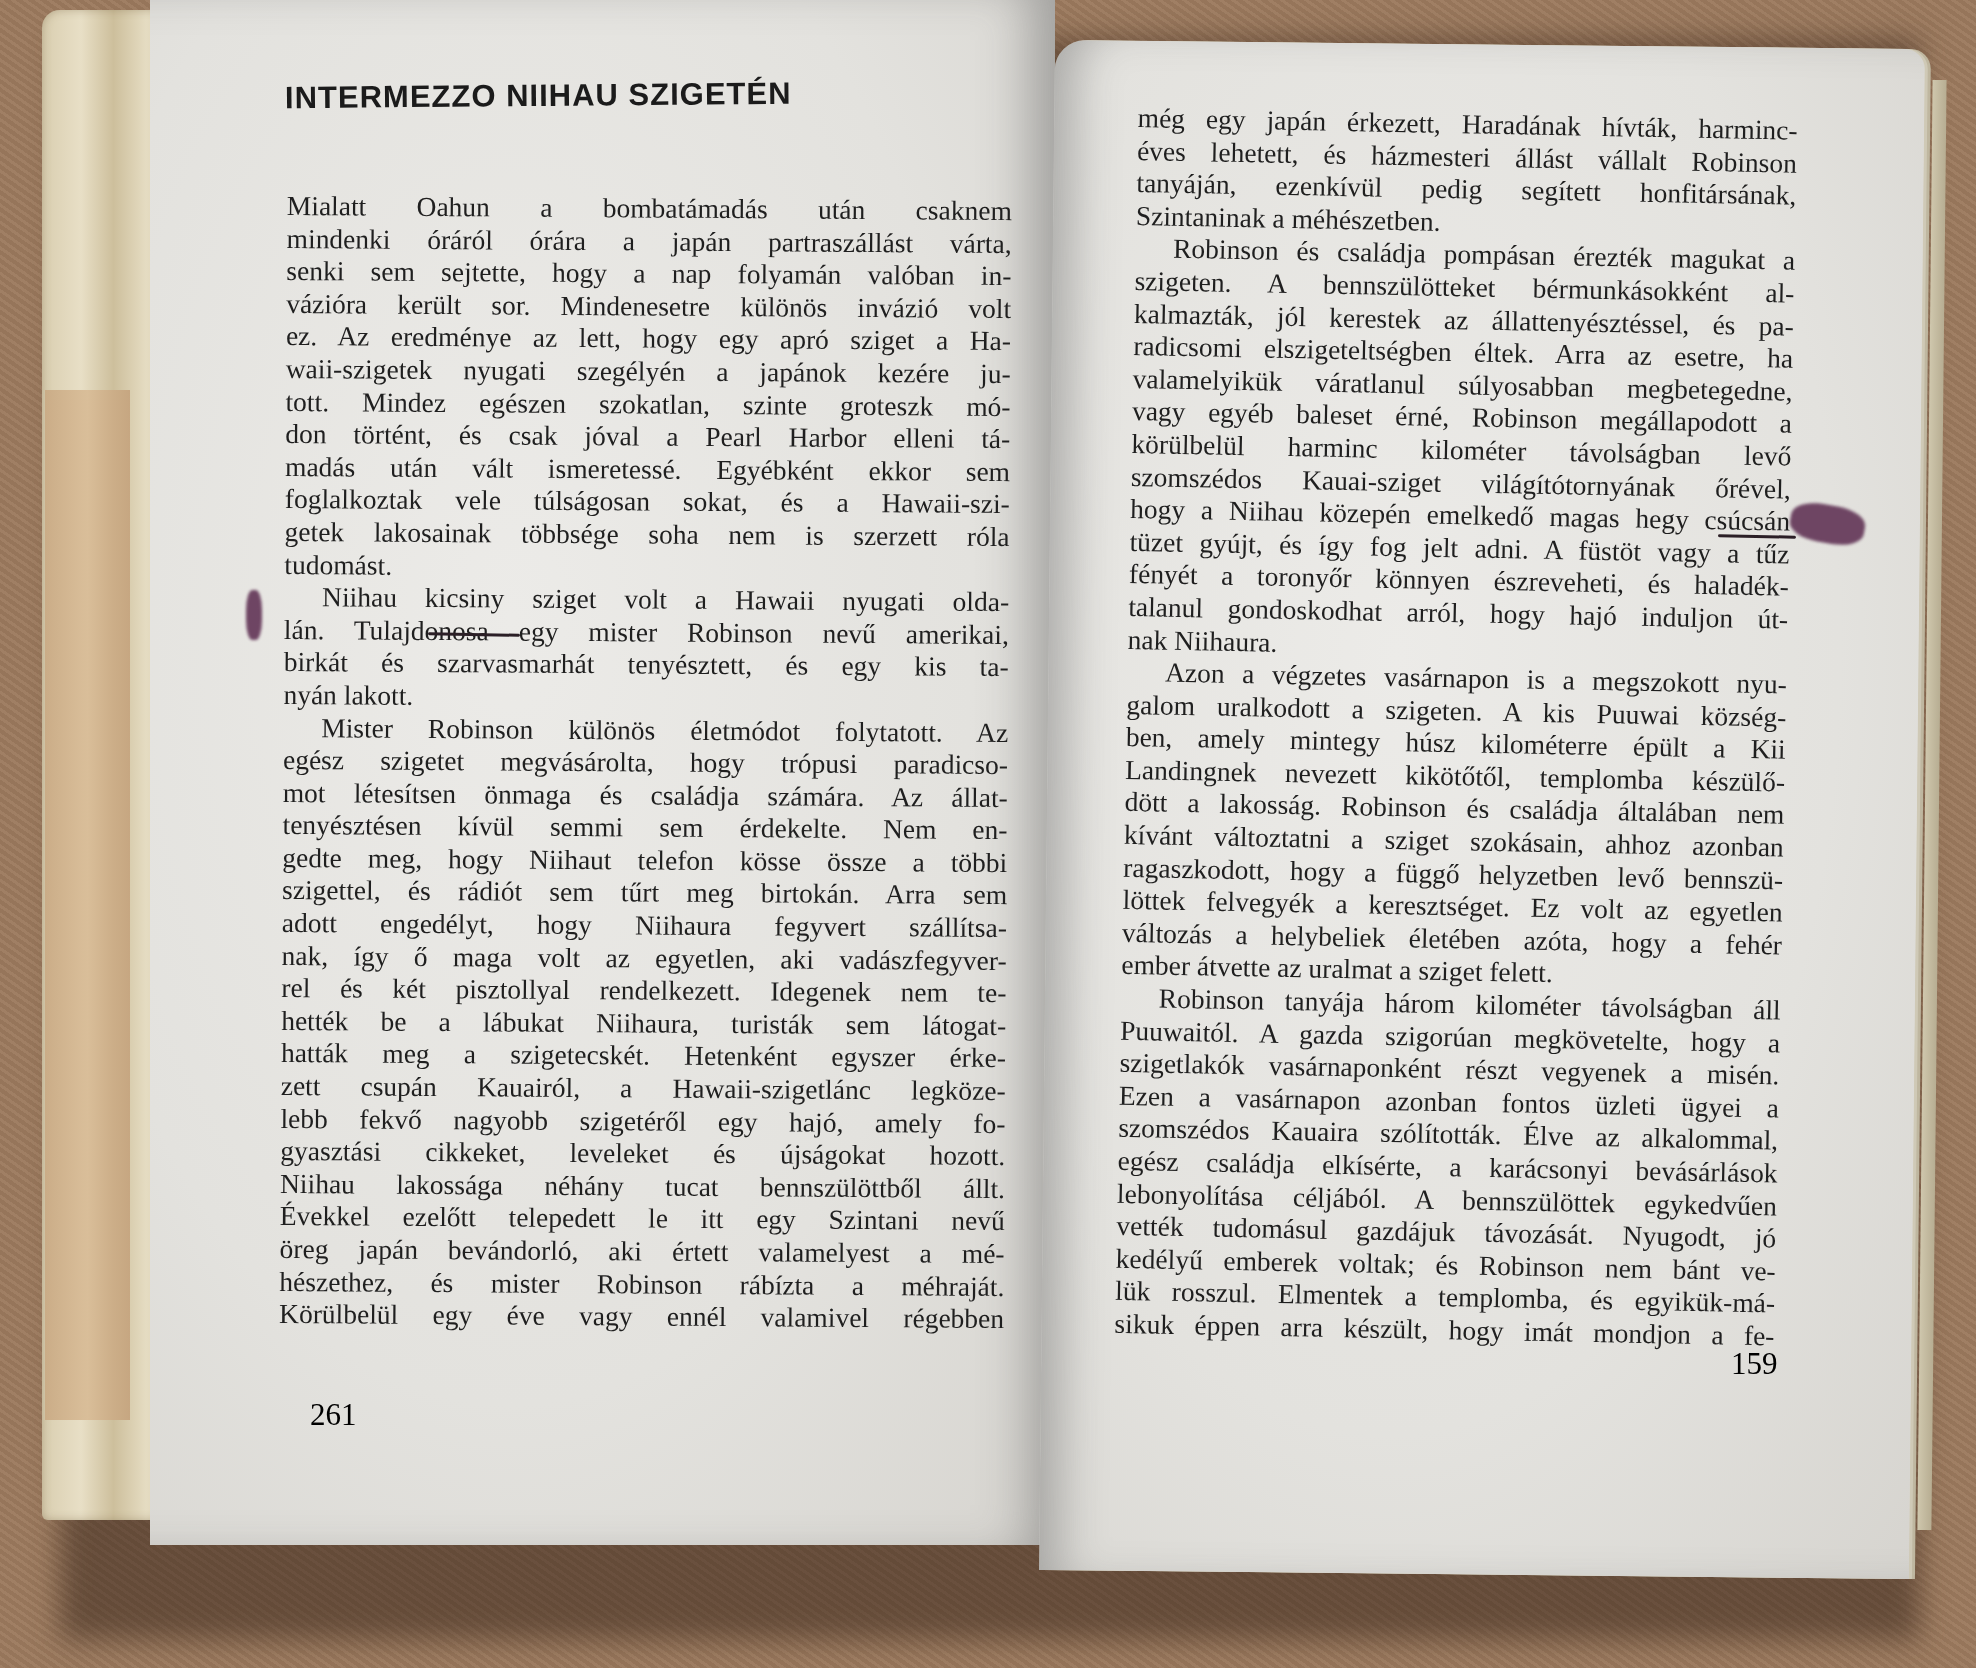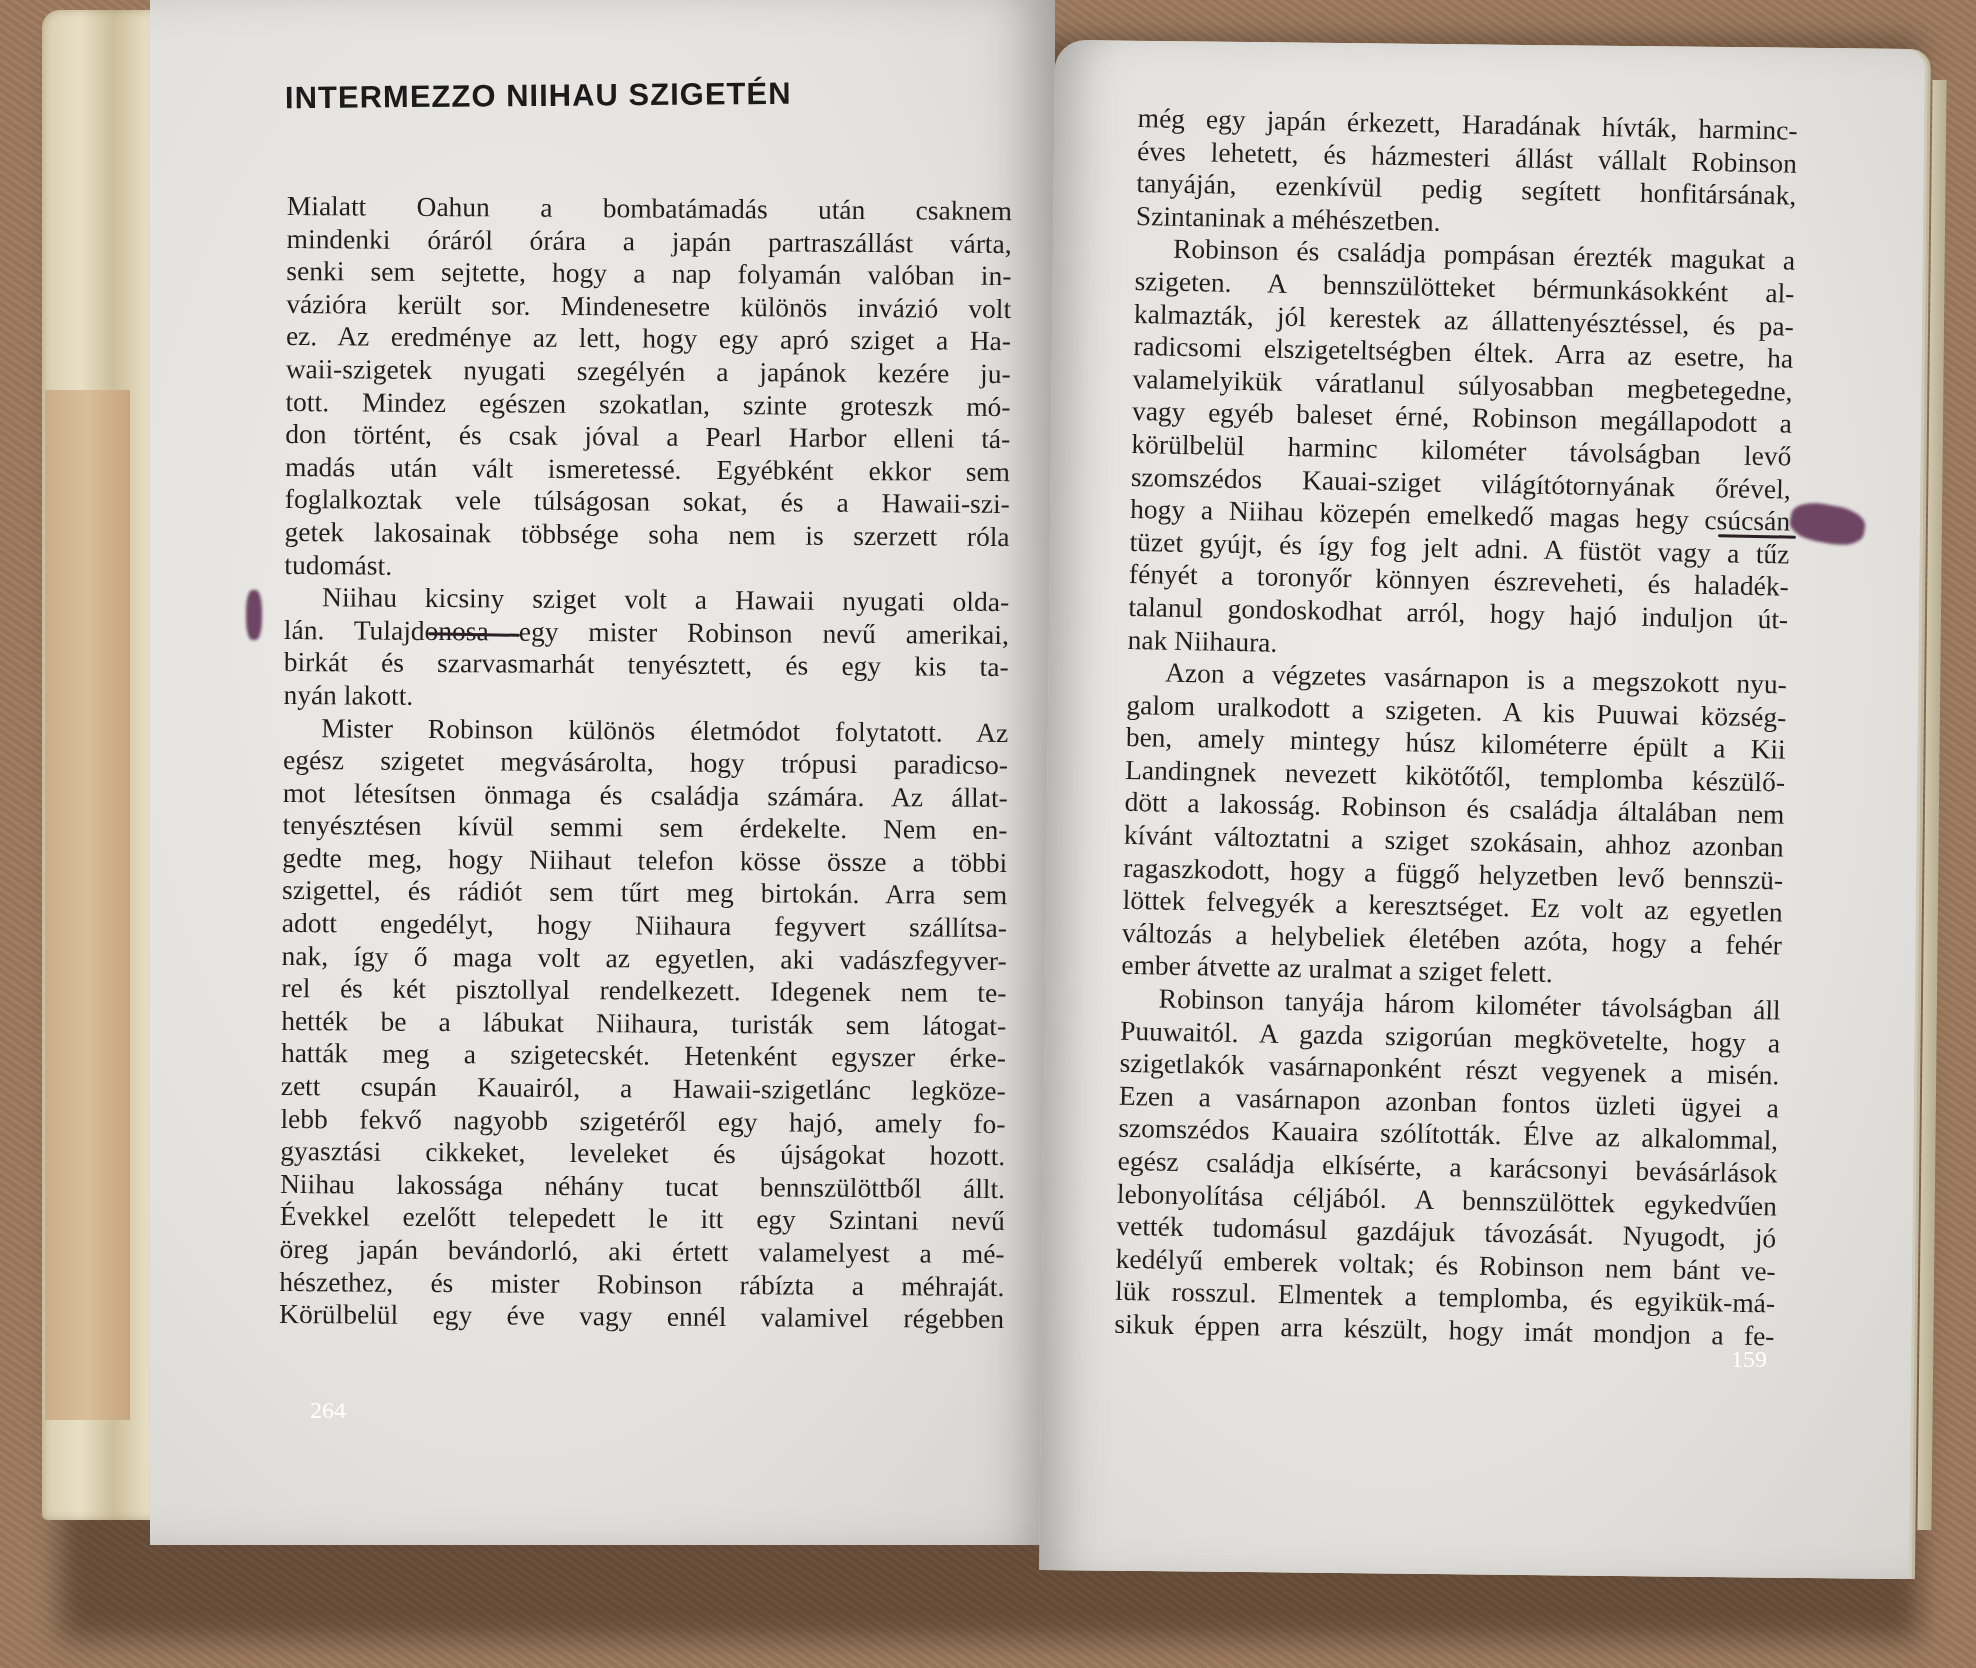--- a/index.html
+++ b/index.html
@@ -45,21 +45,21 @@
       transform: rotate(-0.5deg);
     }
     .text-block {
       position: absolute; color: #1f1f1f; font-size: 27.5px; line-height: 32.6px;
     }
     .text-left { left: 287px; top: 190px; width: 725px; transform: rotate(0.4deg); transform-origin: left top; }
     .text-right { left: 1138px; top: 102px; width: 660px; transform: rotate(1.1deg); transform-origin: left top; }
     .line { display: block; text-align: justify; text-align-last: justify; white-space: nowrap; height: 32.6px; }
     .line.last { text-align-last: left; }
     .line.indent { padding-left: 38px; }
-    .page-number { position: absolute; font-size: 24px; color: #ffffff; }
+    .page-number { position: absolute; font-size: 31px; color: #000000; }
     .pn-left { left: 310px; top: 1397px; }
     .pn-right { left: 1731px; top: 1346px; }
     .ink-mark {
       position: absolute; background: #5a2a4e; border-radius: 40%;
       filter: blur(1.5px); opacity: 0.85;
     }
     .ink-left { left: 246px; top: 590px; width: 16px; height: 50px; }
     .ink-right { left: 1790px; top: 505px; width: 75px; height: 38px; transform: rotate(10deg); }
     .underline-mark {
       position: absolute; height: 3px; background: #2b1f26; border-radius: 2px;
@@ -156,19 +156,19 @@
   <span class="line">Ezen a vasárnapon azonban fontos üzleti ügyei a</span>
   <span class="line">szomszédos Kauaira szólították. Élve az alkalommal,</span>
   <span class="line">egész családja elkísérte, a karácsonyi bevásárlások</span>
   <span class="line">lebonyolítása céljából. A bennszülöttek egykedvűen</span>
   <span class="line">vették tudomásul gazdájuk távozását. Nyugodt, jó</span>
   <span class="line">kedélyű emberek voltak; és Robinson nem bánt ve-</span>
   <span class="line">lük rosszul. Elmentek a templomba, és egyikük-má-</span>
   <span class="line">sikuk éppen arra készült, hogy imát mondjon a fe-</span>
 </div>
 
-<div class="page-number pn-left">264</div>
+<div class="page-number pn-left">261</div>
 <div class="page-number pn-right">159</div>
 
 <div class="underline-mark ul-kicsiny"></div>
 <div class="underline-mark ul-csucsan"></div>
 <div class="ink-mark ink-left"></div>
 <div class="ink-mark ink-right"></div>
 
 </body></html>

